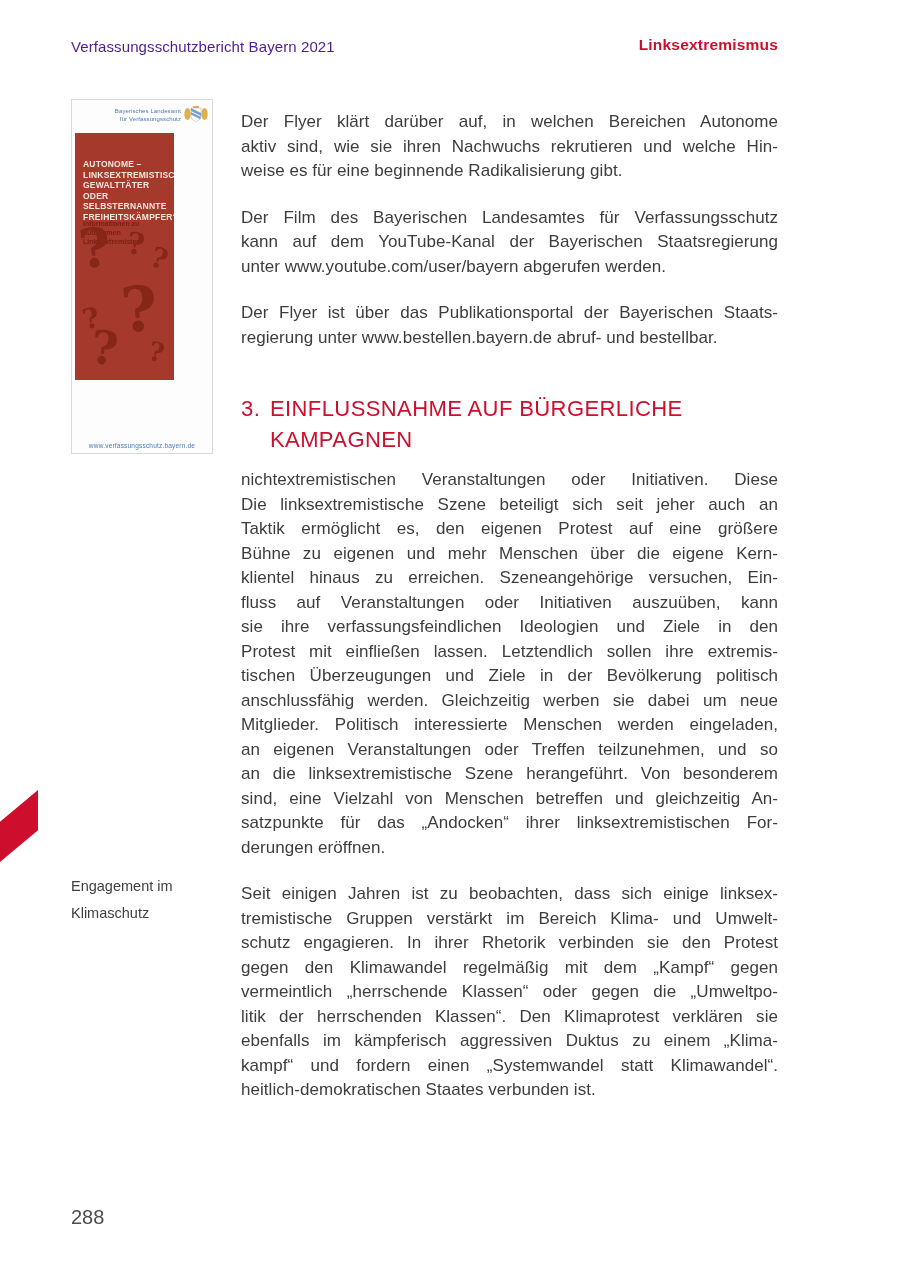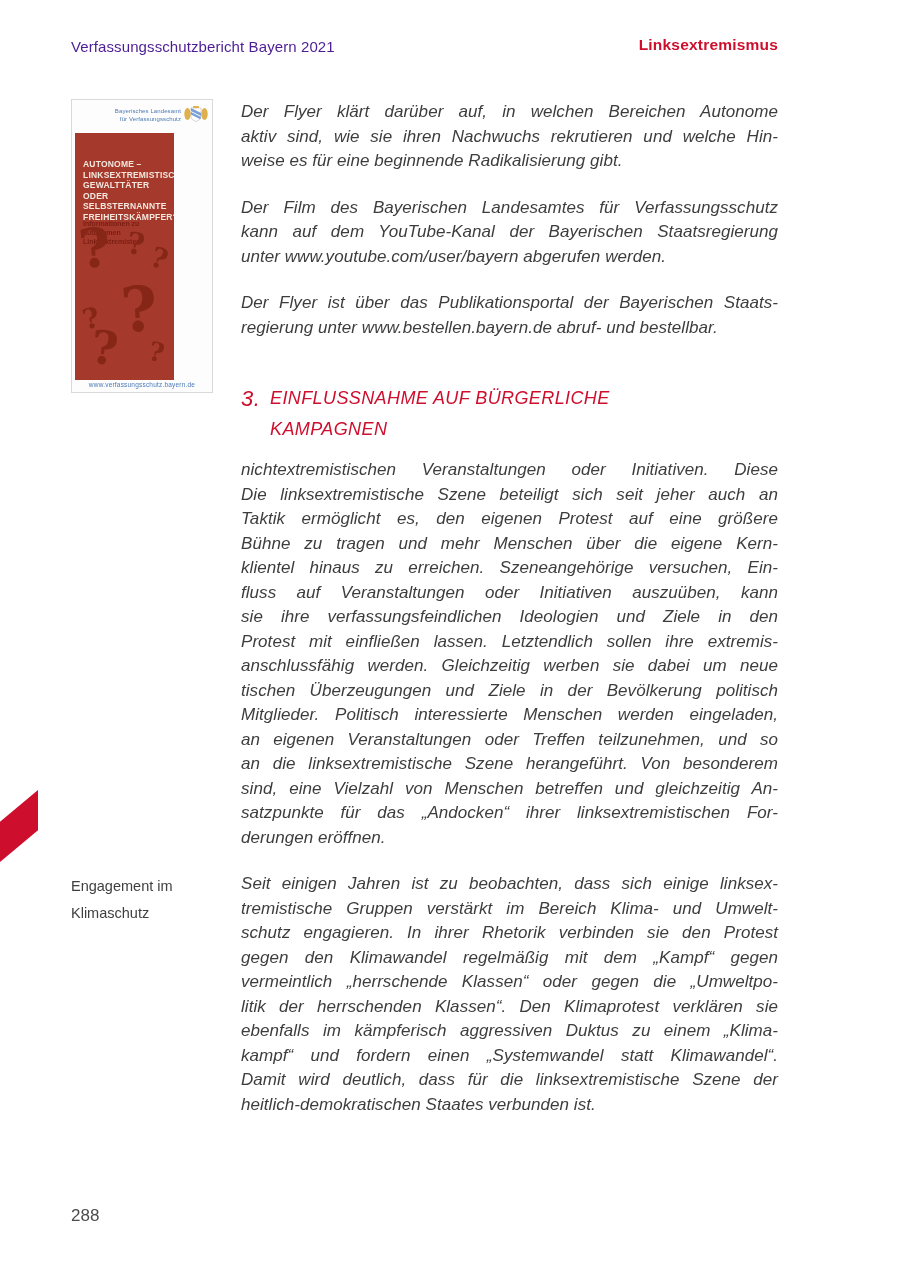--- a/index.html
+++ b/index.html
@@ -11,21 +11,21 @@
   .hdr-left {
     position:absolute; left:71px; top:38px;
     font-size:15px; color:#4c1d95; letter-spacing:0.1px;
   }
   .hdr-right {
     position:absolute; right:122px; top:36px;
     font-size:15.5px; font-weight:700; color:#ce0e2d; letter-spacing:0.2px;margin-left:12px;
   }
   
   .flyer {
-    position:absolute; left:71px; top:99px; width:142px; height:294px;
+    position:absolute; left:71px; top:99px; width:142px; height:355px;
     background:#fdfdfd; border:1px solid #d9d9d9; box-sizing:border-box;
   }
   .flyer-head {
     position:absolute; top:5px; left:0; right:4px; height:28px;
     display:flex; justify-content:flex-end; align-items:flex-start; gap:3px;
   }
   .agency {
     text-align:right; margin-top:3px;
   }
   .agency-line {
@@ -63,37 +63,37 @@
   
   .edge-flag {
     position:absolute; left:0; top:790px; width:38px; height:72px;
     background:#ce0e2d;
     clip-path:polygon(0 44%, 100% 0%, 100% 56%, 0 100%);
   }
   
   .margin-note { position:absolute; left:71px; top:873px; width:150px; }
   .note-line { font-size:14.5px; line-height:26.5px; color:#3f3f3f; }
   
-  .main { position:absolute; left:241px; top:100px; width:537px;font-style:italic; }
+  .main { position:absolute; left:241px; top:110px; width:537px; }
   .para { margin:0; }
   .line {
     font-size:17px; line-height:24.5px; color:#3d3d3d;
     text-align:justify; text-align-last:justify; letter-spacing:0.05px;
   }
   .line:last-child { text-align-last:left; }
   .gap-22 { margin-top:22px; }
   .sec-heading { margin-top:43px; margin-bottom:13px; display:flex; color:#ce0e2d; }
   .sec-num {
     flex:0 0 29px; font-size:22px; line-height:31px; letter-spacing:0.4px;
   }
   .sec-lines { flex:1; }
-  .sec-line { font-size:18px; line-height:31px; letter-spacing:0.4px; }
+  .sec-line { font-size:22px; line-height:31px; letter-spacing:0.4px; }
   
   .page-num {
-    position:absolute; left:71px; top:1206px; font-size:17px; color:#4c4c4c;
+    position:absolute; left:71px; top:1206px; font-size:20px; color:#4c4c4c;
   }
 </style>
 </head>
 <body>
 
 <div class="hdr-left">Verfassungsschutzbericht Bayern 2021</div>
 <div class="hdr-right">Linksextremismus</div>
 
 <div class="flyer">
   <div class="flyer-head">
@@ -161,41 +161,40 @@
     <div class="sec-lines">
       <div class="sec-line">EINFLUSSNAHME AUF BÜRGERLICHE</div>
       <div class="sec-line">KAMPAGNEN</div>
     </div>
   </div>
 
   <div class="para">
       <div class="line">nichtextremistischen Veranstaltungen oder Initiativen. Diese</div>
       <div class="line">Die linksextremistische Szene beteiligt sich seit jeher auch an</div>
       <div class="line">Taktik ermöglicht es, den eigenen Protest auf eine größere</div>
-      <div class="line">Bühne zu tragen und mehr Menschen über die eigene Kern-</div>
+      <div class="line">Bühne zu eigenen und mehr Menschen über die eigene Kern-</div>
       <div class="line">klientel hinaus zu erreichen. Szeneangehörige versuchen, Ein-</div>
       <div class="line">fluss auf Veranstaltungen oder Initiativen auszuüben, kann</div>
       <div class="line">sie ihre verfassungsfeindlichen Ideologien und Ziele in den</div>
       <div class="line">Protest mit einfließen lassen. Letztendlich sollen ihre extremis-</div>
+      <div class="line">tischen Überzeugungen und Ziele in der Bevölkerung politisch</div>
       <div class="line">anschlussfähig werden. Gleichzeitig werben sie dabei um neue</div>
-      <div class="line">tischen Überzeugungen und Ziele in der Bevölkerung politisch</div>
       <div class="line">Mitglieder. Politisch interessierte Menschen werden eingeladen,</div>
       <div class="line">an eigenen Veranstaltungen oder Treffen teilzunehmen, und so</div>
       <div class="line">an die linksextremistische Szene herangeführt. Von besonderem</div>
       <div class="line">sind, eine Vielzahl von Menschen betreffen und gleichzeitig An-</div>
       <div class="line">satzpunkte für das „Andocken“ ihrer linksextremistischen For-</div>
       <div class="line">derungen eröffnen.</div>
     </div>
   <div class="para gap-22">
       <div class="line">Seit einigen Jahren ist zu beobachten, dass sich einige linksex-</div>
       <div class="line">tremistische Gruppen verstärkt im Bereich Klima- und Umwelt-</div>
       <div class="line">schutz engagieren. In ihrer Rhetorik verbinden sie den Protest</div>
       <div class="line">gegen den Klimawandel regelmäßig mit dem „Kampf“ gegen</div>
       <div class="line">vermeintlich „herrschende Klassen“ oder gegen die „Umweltpo-</div>
       <div class="line">litik der herrschenden Klassen“. Den Klimaprotest verklären sie</div>
       <div class="line">ebenfalls im kämpferisch aggressiven Duktus zu einem „Klima-</div>
       <div class="line">kampf“ und fordern einen „Systemwandel statt Klimawandel“.</div>
-      <div class="line">Damit wird deutlich, dass für die linksextremistische Szene der</div>
       <div class="line">heitlich-demokratischen Staates verbunden ist.</div>
     </div>
 </div>
 
 <div class="page-num">288</div>
 
 </body></html>

